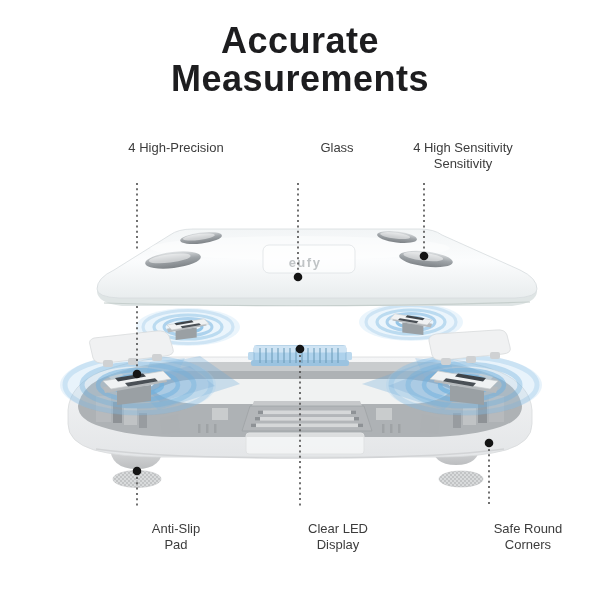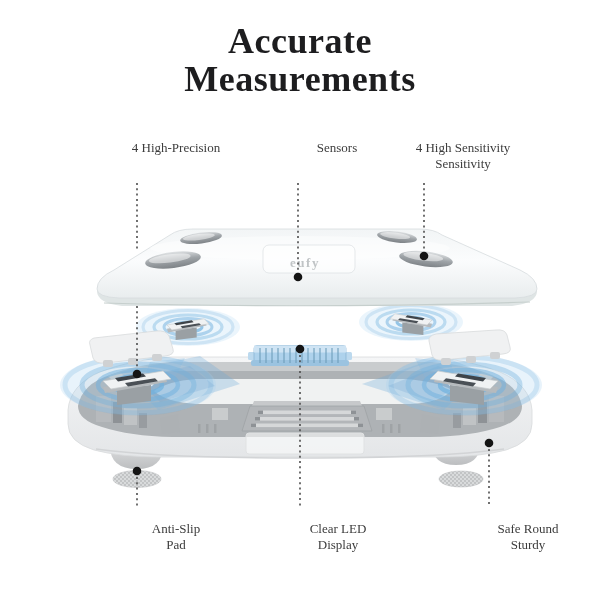--- a/index.html
+++ b/index.html
@@ -1,17 +1,17 @@
 <!DOCTYPE html>
 <html style="--title_text: #1d1d1f; --label_text: #3c3c3c; --callout_line: #4d4d4d; --ripple_blue: #6fb0de; --led_blue: #aed2ec; --metal_gray: #85898d; --base_gray: #aeb2b5; --glass_white: #f7f9fa;"><head>
 <meta charset="utf-8">
 <style>
   html,body{margin:0;padding:0;background:#fff;}
   #page{position:relative;width:600px;height:600px;background:#fff;overflow:hidden;
-        font-family:Liberation Serif, serif;}
+        font-family:Liberation Sans, sans-serif;}
   .title{position:absolute;top:22px;left:0;width:600px;text-align:center;
          font-size:36px;line-height:38px;font-weight:700;letter-spacing:.5px;
          color:var(--title_text,#1d1d1f);}
   .title span{display:block;}
   .callout{position:absolute;transform:translateX(-50%);text-align:center;
            font-size:13px;line-height:16px;font-weight:500;
            color:var(--label_text,#3c3c3c);white-space:nowrap;margin-left:39px;}
   .callout span{display:block;}
   svg{position:absolute;left:0;top:0;}
 </style>
@@ -238,32 +238,32 @@
       <circle cx="300" cy="349" r="4.3"></circle>
       <circle cx="137" cy="471" r="4.3"></circle>
       <circle cx="489" cy="443" r="4.3"></circle>
     </g>
   </svg>
 
   <div class="callout" style="left:137px;top:140px">
     <span>4 High-Precision</span>
   </div>
   <div class="callout" style="left:298px;top:140px">
-    <span>Sensors</span>
+    <span>Glass</span>
   </div>
   <div class="callout" style="left:424px;top:140px">
     <span>4 High Sensitivity</span>
     <span>Sensitivity</span>
   </div>
   <div class="callout" style="left:137px;top:521px">
     <span>Anti-Slip</span>
     <span>Pad</span>
   </div>
   <div class="callout" style="left:299px;top:521px">
     <span>Clear LED</span>
     <span>Display</span>
   </div>
   <div class="callout" style="left:489px;top:521px">
     <span>Safe Round</span>
-    <span>Sturdy</span>
+    <span>Corners</span>
   </div>
 
 </div>
 
 </body></html>

